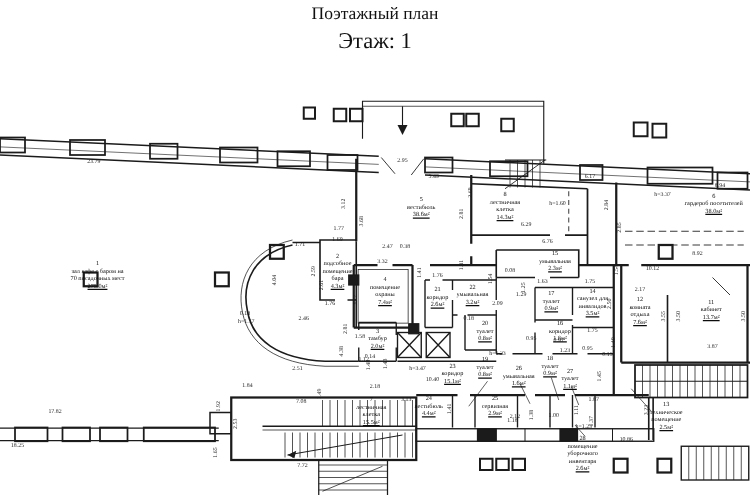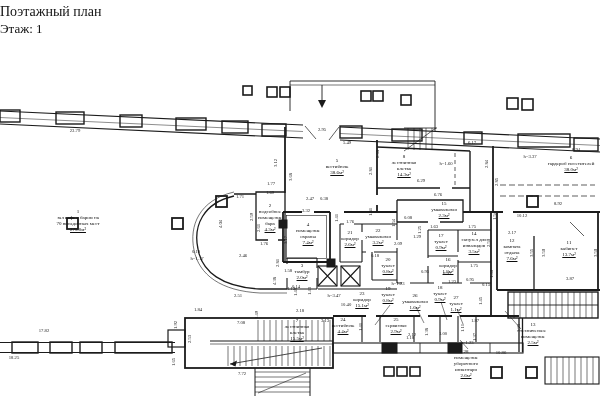--- a/index.html
+++ b/index.html
@@ -1,21 +1,21 @@
 <!DOCTYPE html>
 <html><head>
 <meta charset="utf-8">
 <style>
   html,body{margin:0;padding:0;background:#e8e8e8;}
   #page{position:relative;width:600px;height:400px;background:#ffffff;overflow:hidden;
         font-family:"Liberation Serif", serif;color:#111;}
   #drawing{position:absolute;left:0;top:0;width:600px;height:400px;}
-  #title{position:absolute;top:3px;left:0;width:600px;text-align:left;line-height:1.25;}
+  #title{position:absolute;top:3px;left:0;width:600px;text-align:center;line-height:1.25;}
   #title .t1{font-size:14px;}
-  #title .t2{font-size:13px;}
+  #title .t2{font-size:18px;}
   .room{position:absolute;transform:translateX(-50%);text-align:center;
         font-size:5px;line-height:1.18;white-space:nowrap;color:#0c0c0c;}
   .room .area{text-decoration:underline;}
   .dim{position:absolute;font-size:4.7px;line-height:1;white-space:nowrap;color:#1c1c1c;
        transform:translate(-50%,-50%);}
   .dim.v{transform:translate(-50%,-50%) rotate(-90deg);}
   svg{shape-rendering:geometricPrecision;}
 </style>
 </head>
 <body>

